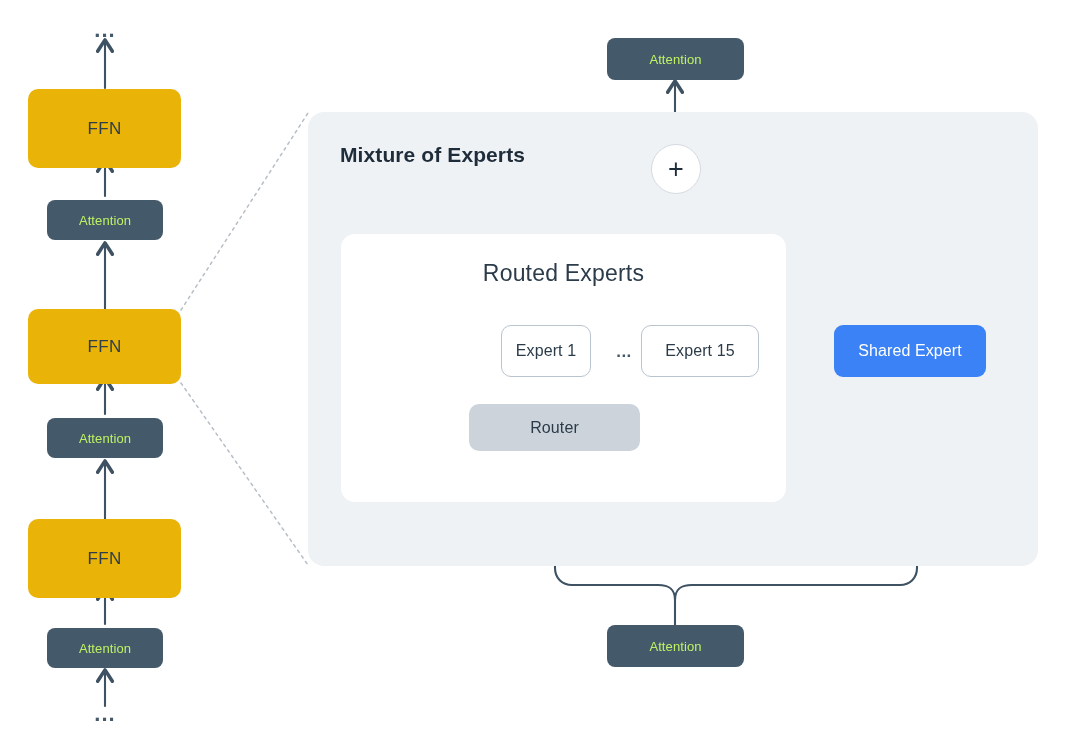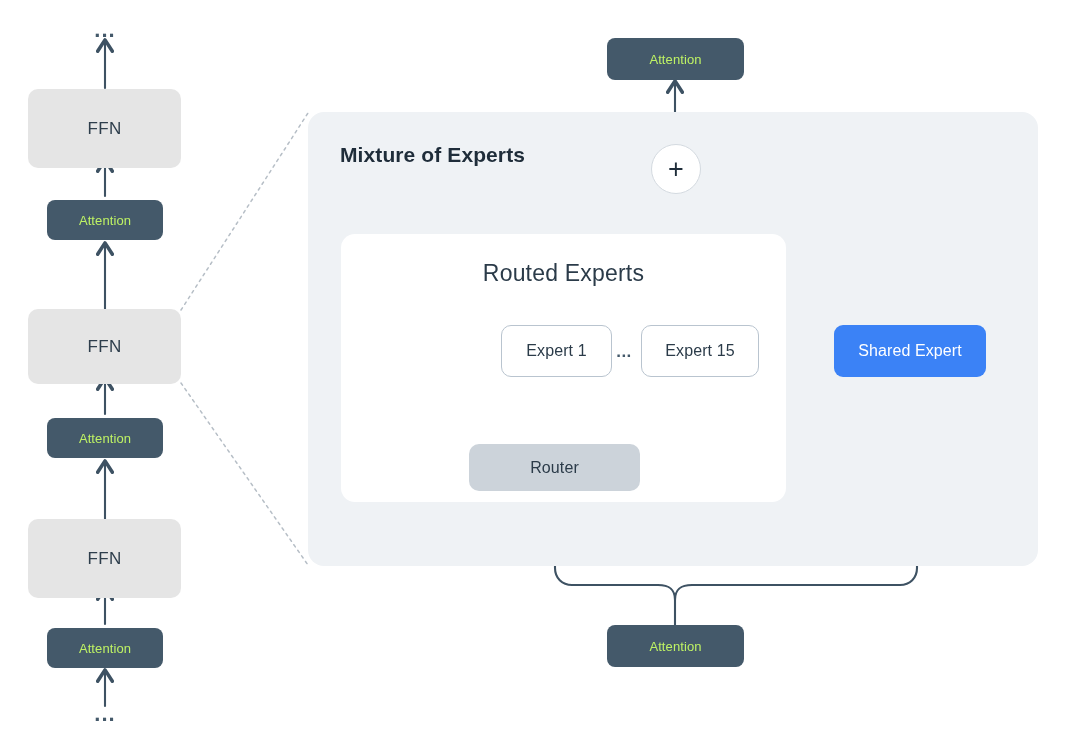--- a/index.html
+++ b/index.html
@@ -31,21 +31,21 @@
     position: absolute;
     box-sizing: border-box;
     display: flex;
     align-items: center;
     justify-content: center;
     text-align: center;
     line-height: 1;
   }
   
   .ffn-box {
-    background: #e5e5e5;
+    background: #eab308;
     border-radius: 10px;
     color: #2e3e4c;
     font-size: 17px;
     letter-spacing: 0.4px;
   }
   .attn-box {
     background: #44596a;
     border-radius: 8px;
     color: #bef264;
     font-size: 13px;
@@ -196,27 +196,27 @@
 
   <div class="moe-panel" style="left:308px; top:112px; width:730px; height:454px;"></div>
 
   <div class="moe-title" style="left:340px; top:143px;">Mixture of Experts</div>
 
   <div class="routed-panel" style="left:341px; top:234px; width:445px; height:268px;"></div>
 
   <div class="routed-title" style="left:341px; top:260px; width:445px;">Routed Experts</div>
 
 
-  <div class="node expert-box" style="left:501px; top:325px; width:111px; height:52px;">Expert 1</div>
+  <div class="node expert-box" style="left:501px; top:325px; width:90px; height:52px;">Expert 1</div>
 
   <div class="expert-dots node" style="left:607px; top:339px; width:34px; height:24px;">...</div>
 
   <div class="node expert-box" style="left:641px; top:325px; width:118px; height:52px;">Expert 15</div>
 
-  <div class="node router-box" style="left:469px; top:444px; width:171px; height:47px;">Router</div>
+  <div class="node router-box" style="left:469px; top:404px; width:171px; height:47px;">Router</div>
 
   <div class="node shared-box" style="left:834px; top:325px; width:152px; height:52px;">Shared Expert</div>
 
   <div class="plus-node" style="left:651px; top:144px; width:50px; height:50px;">+</div>
 
   <div class="node attn-box" style="left:607px; top:38px; width:137px; height:42px;">Attention</div>
 
   <div class="node attn-box" style="left:607px; top:625px; width:137px; height:42px;">Attention</div>
 
 </div>

